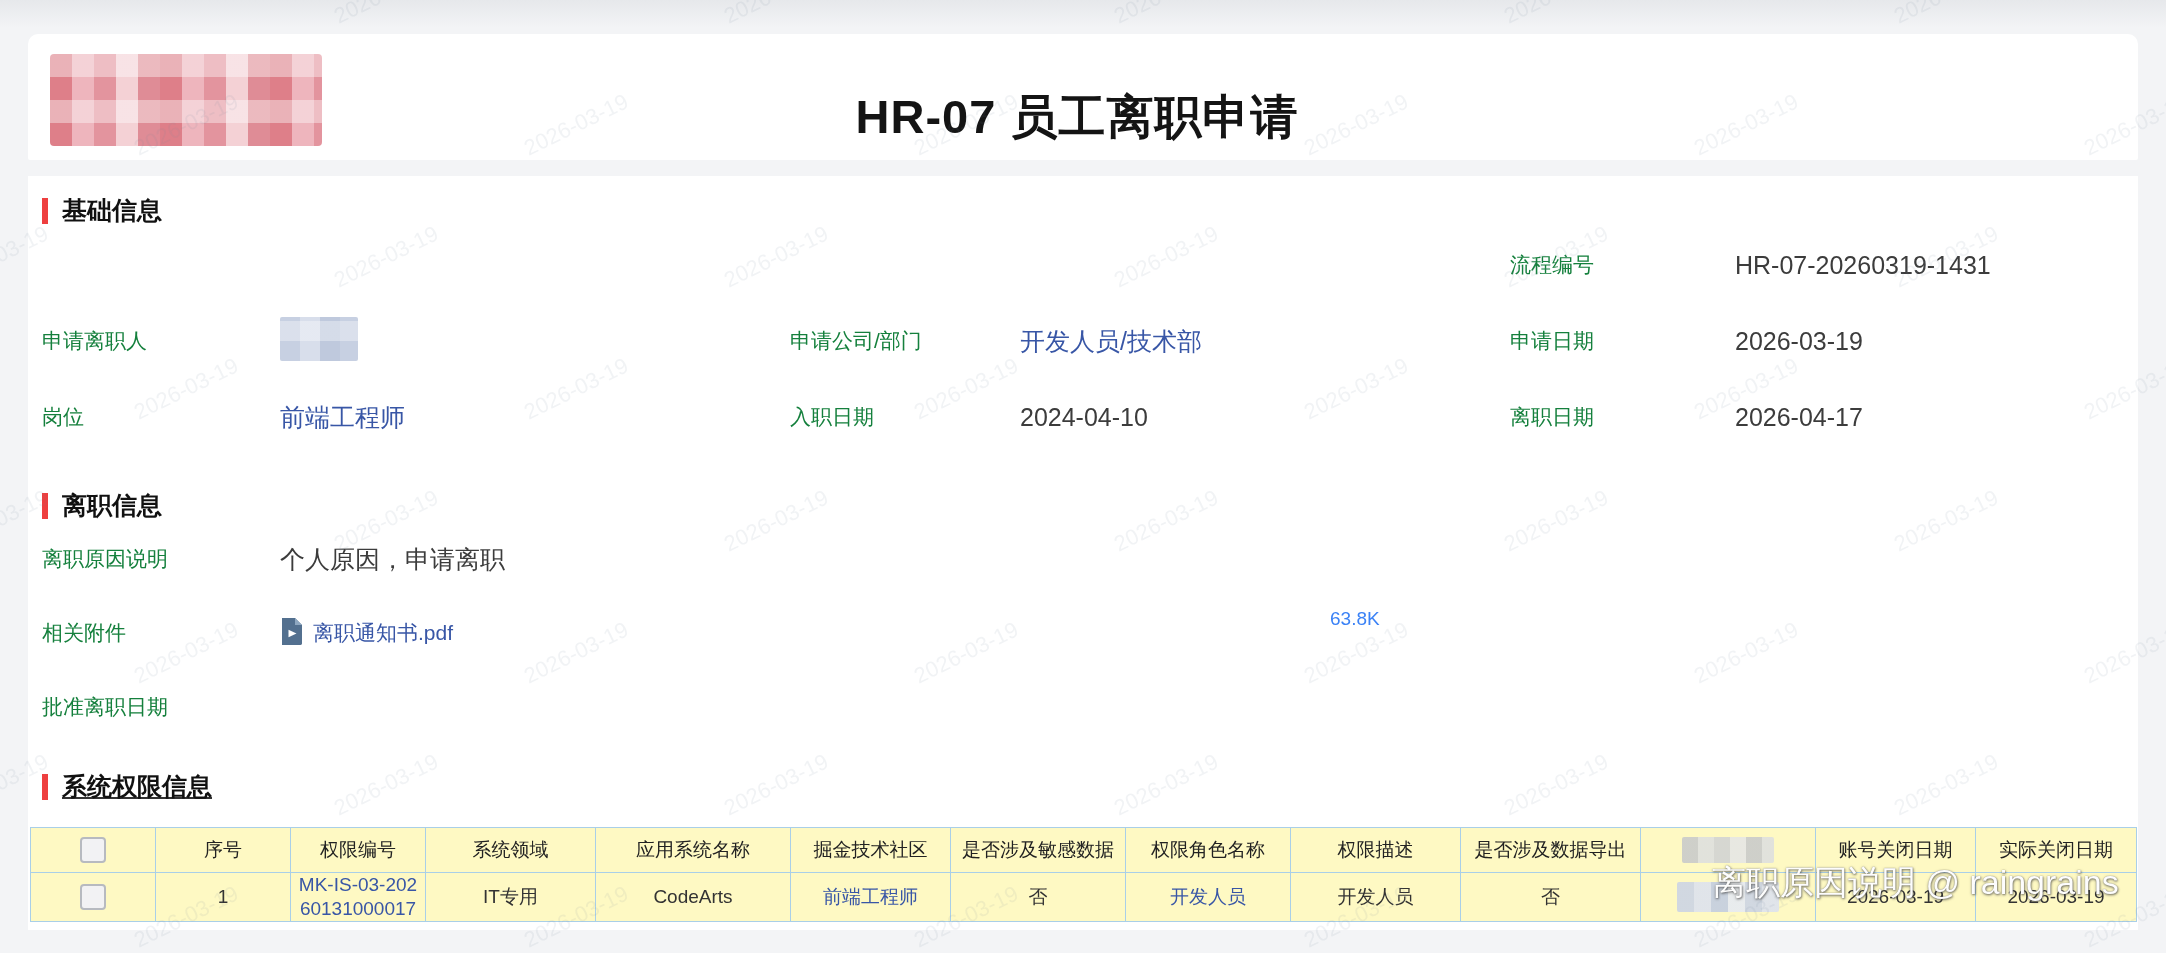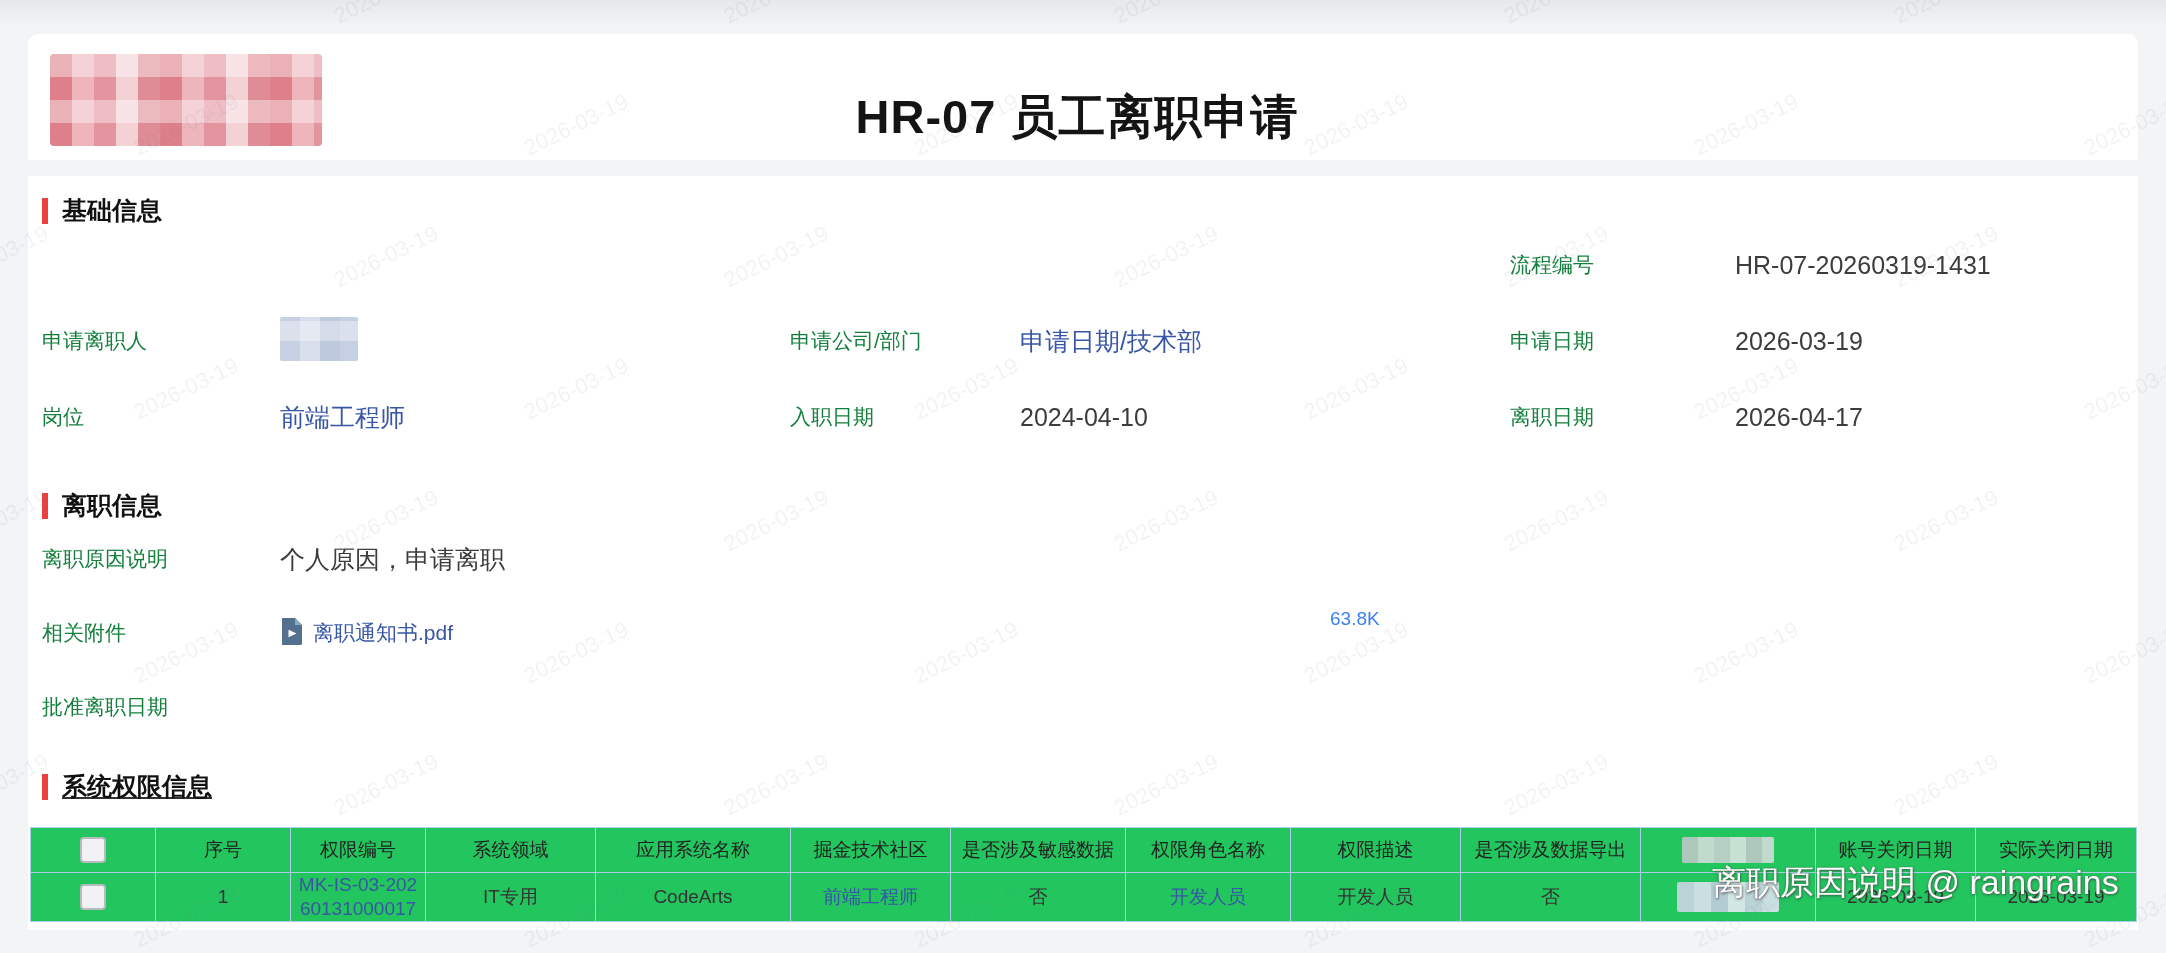--- a/index.html
+++ b/index.html
@@ -51,21 +51,21 @@
     display:inline-block;width:78px;height:44px;border-radius:2px;
     background:
       repeating-linear-gradient(0deg, rgba(255,255,255,0) 0 20px, rgba(255,255,255,.35) 20px 40px),
       repeating-linear-gradient(90deg, #c7d0e2 0 20px, #d8deeb 20px 40px, #bfc9dd 40px 60px);
   }
   .attach-link{display:inline-flex;align-items:center;gap:9px;font-size:21px;}
   .attach-size{position:absolute;left:1302px;top:12px;font-size:19px;color:#3b82f6;}
 
   .perm-table{
     border-collapse:collapse;table-layout:fixed;width:2106px;margin:24px 0 0 2px;
-    background:#22c55e;
+    background:#fef9c3;
   }
   .perm-table th,.perm-table td{
     border:1px solid #a9cfe8;text-align:center;padding:0 4px;overflow:hidden;
   }
   .perm-table th{height:44px;font-size:19px;font-weight:500;color:#222;}
   .perm-table td{height:46px;font-size:19px;color:#333;}
   .cell-permno{word-break:break-all;line-height:1.25;font-size:18px;}
   .checkbox{
     display:inline-block;width:22px;height:22px;border:2px solid #b7bac0;border-radius:4px;
     background:#f2f2f4;vertical-align:middle;cursor:pointer;
@@ -118,21 +118,21 @@
       <div></div>
       <div></div>
     <div class="f-label">流程编号</div>
     <div class="f-value">HR-07-20260319-1431</div>
   </div>
 
   <div class="field-row">
     <div class="f-label">申请离职人</div>
     <div><span class="applicant-redacted"></span></div>
     <div class="f-label">申请公司/部门</div>
-    <div class="f-value"><a class="link">申请日期/技术部</a></div>
+    <div class="f-value"><a class="link">开发人员/技术部</a></div>
     <div class="f-label">申请日期</div>
     <div class="f-value">2026-03-19</div>
   </div>
 
   <div class="field-row">
     <div class="f-label">岗位</div>
     <div class="f-value"><a class="link">前端工程师</a></div>
     <div class="f-label">入职日期</div>
     <div class="f-value">2024-04-10</div>
     <div class="f-label">离职日期</div>

